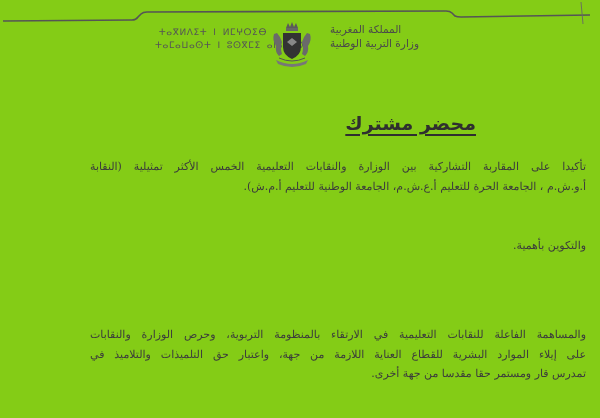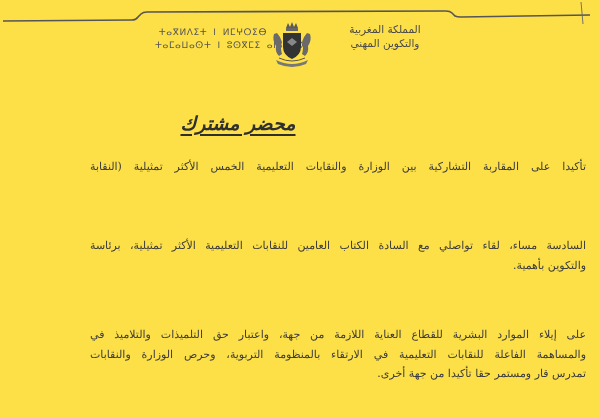--- a/index.html
+++ b/index.html
@@ -13,21 +13,21 @@
       overflow: hidden;
       position: relative;
       font-family: "DejaVu Sans", sans-serif;
       color: #3a3a3a;
     }
     .page {
       position: absolute;
       left: 0; top: 0;
       width: 600px;
       height: 418px;
-      background: #fde047;
+      background: #84cc16;
     }
     
     .header-rule {
       position: absolute;
       left: 0; top: 0;
       width: 600px;
       height: 30px;
     }
     .emblem {
       position: absolute;
@@ -49,35 +49,33 @@
       letter-spacing: 0.6px;
       color: #555555;
     }
     .tifinagh-block div { white-space: nowrap; }
     .arabic-block {
       position: absolute;
       left: 330px;
       top: 23px;
       width: 110px;
       direction: rtl;
-      text-align: center;
+      text-align: left;
       font-family: "DejaVu Sans", sans-serif;
       font-size: 10.5px;
       line-height: 13.5px;
       color: #4a4a4a;
     }
     .arabic-block div { white-space: nowrap; }
     .title {
       position: absolute;
       left: 0;
       top: 112px;
       width: 476px;
-      text-align: center;
       direction: rtl;
-      font-style: italic;
     }
     .title span {
       font-family: "DejaVu Sans", sans-serif;
       font-weight: bold;
       font-size: 19px;
       color: #2f2f2f;
       text-decoration: underline;
       text-underline-offset: 4px;
       text-decoration-thickness: 1.5px;
     }
@@ -130,35 +128,35 @@
 
     <path d="M4 14 Q2 20 6 26 Q5 32 9 36 L12 34 Q10 28 12 22 Q10 16 7 13 Z" fill="#6a6a6a"></path>
     <path d="M40 14 Q42 20 38 26 Q39 32 35 36 L32 34 Q34 28 32 22 Q34 16 37 13 Z" fill="#6a6a6a"></path>
 
     <path d="M6 40 Q22 48 38 40 L36 44 Q22 50 8 44 Z" fill="#777"></path>
     <path d="M9 38 Q22 44 35 38" stroke="#555" stroke-width="1" fill="none"></path>
   </svg>
 
   <div class="arabic-block">
     <div>المملكة المغربية</div>
-    <div>والتكوين المهني</div>
+    <div>وزارة التربية الوطنية</div>
   </div>
 
   <div class="title">
     <span>محضر مشترك</span>
   </div>
 
   <div class="body-text p1">
     <div>تأكيدا على المقاربة التشاركية بين الوزارة والنقابات التعليمية الخمس الأكثر تمثيلية (النقابة</div>
+    <div class="last">أ.و.ش.م ، الجامعة الحرة للتعليم أ.ع.ش.م، الجامعة الوطنية للتعليم أ.م.ش).</div>
   </div>
 
   <div class="body-text p2">
-    <div>السادسة مساء، لقاء تواصلي مع السادة الكتاب العامين للنقابات التعليمية الأكثر تمثيلية، برئاسة</div>
     <div class="last">والتكوين بأهمية.</div>
   </div>
 
   <div class="body-text p3">
+    <div>والمساهمة الفاعلة للنقابات التعليمية في الارتقاء بالمنظومة التربوية، وحرص الوزارة والنقابات</div>
     <div>على إيلاء الموارد البشرية للقطاع العناية اللازمة من جهة، واعتبار حق التلميذات والتلاميذ في</div>
-    <div>والمساهمة الفاعلة للنقابات التعليمية في الارتقاء بالمنظومة التربوية، وحرص الوزارة والنقابات</div>
-    <div class="last">تمدرس قار ومستمر حقا تأكيدا من جهة أخرى.</div>
+    <div class="last">تمدرس قار ومستمر حقا مقدسا من جهة أخرى.</div>
   </div>
 
 </div>
 
 </body></html>

